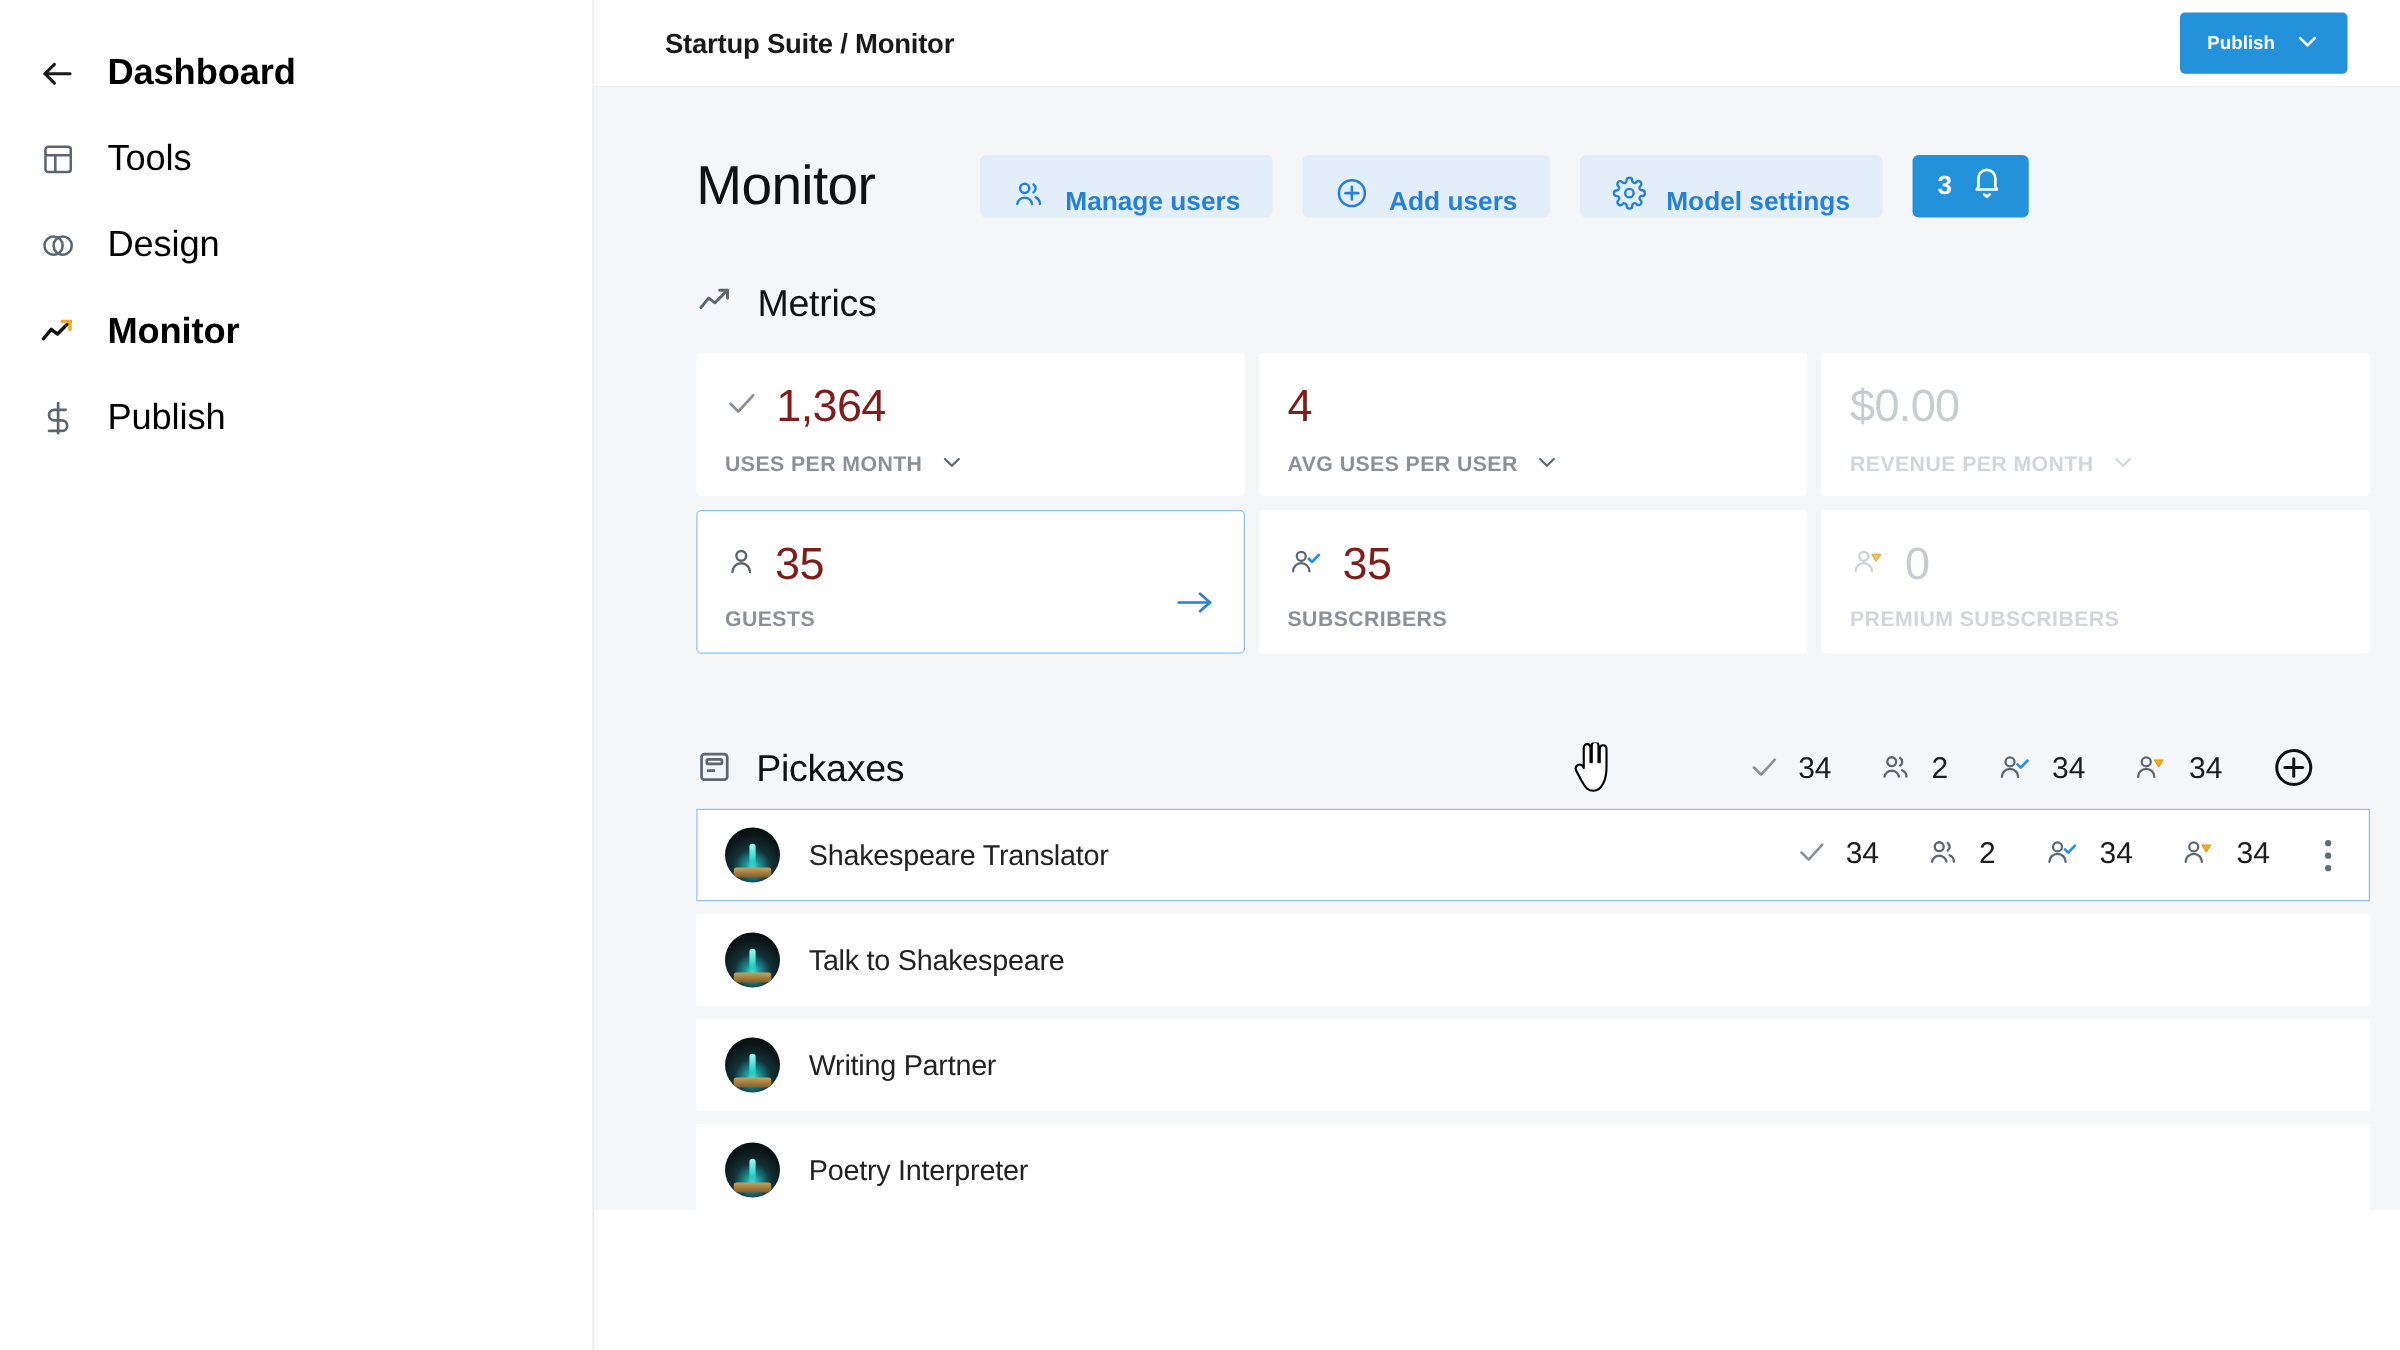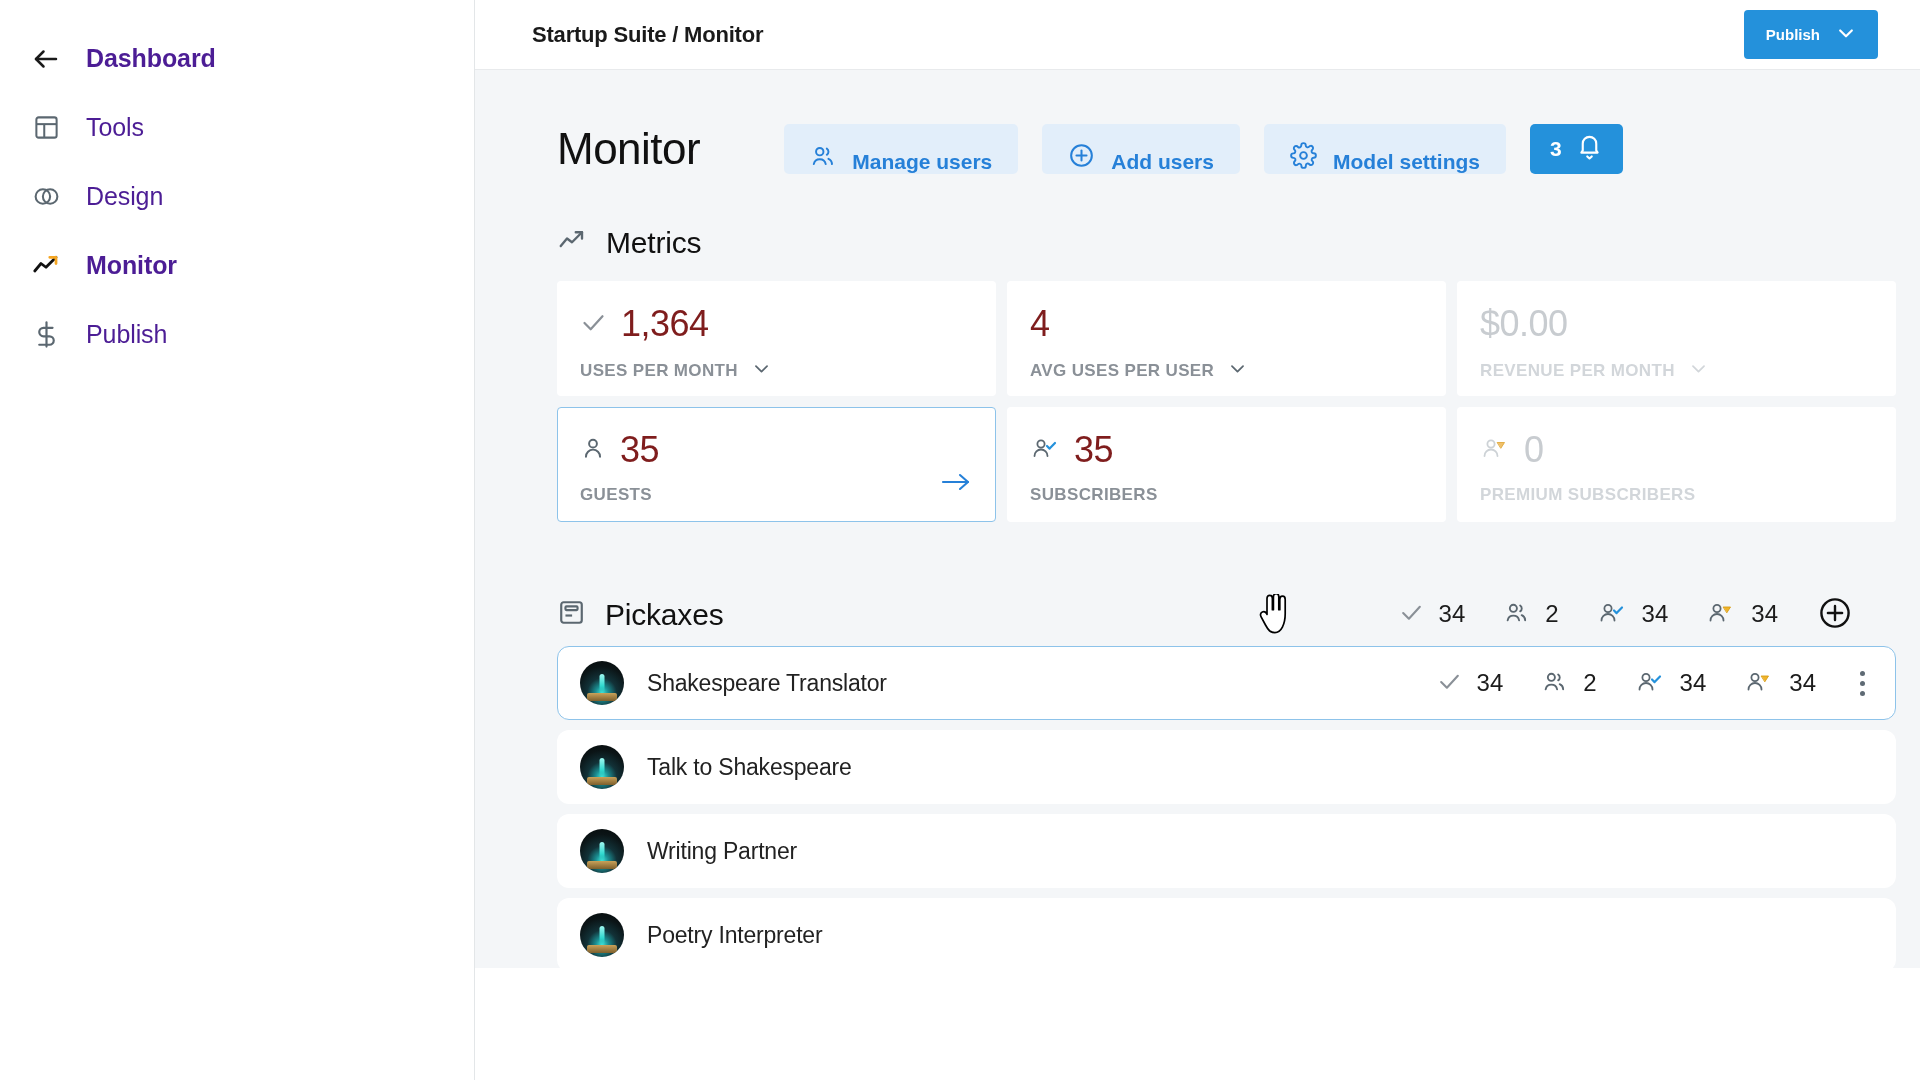--- a/index.html
+++ b/index.html
@@ -14,21 +14,21 @@
   .sidebar {
     width: 475px; height: 1080px; flex: 0 0 475px;
     background: #ffffff; border-right: 1px solid #e3e6e8;
     padding-top: 24px;
   }
   .nav-item {
     display: flex; align-items: center; gap: 23px;
     height: 69px; padding-left: 29px; cursor: pointer;
   }
   .nav-ico { width: 34px; height: 34px; display: flex; align-items: center; justify-content: center; flex: 0 0 34px; }
-  .nav-label { font-size: 25px; color: #4c1d95; letter-spacing: -0.1px; text-align: right; }
+  .nav-label { font-size: 29px; color: #000000; letter-spacing: -0.1px; text-align: right; }
   .nav-item.active .nav-label, .nav-item.back .nav-label { font-weight: bold; }
 
   
   .right { width: 1445px; height: 968px; display: flex; flex-direction: column; }
   .topbar {
     height: 70px; flex: 0 0 70px; background: #fff;
     border-bottom: 1px solid #e8eaec;
     display: flex; align-items: center; justify-content: space-between;
     padding: 0 22px 0 22px;
   }
@@ -93,21 +93,21 @@
     margin-top: 74px; padding-left: 82px; padding-right: 68px;
   }
   .stats { display: flex; align-items: center; gap: 0px; }
   .stat { display: flex; gap: 15px; margin-left: 38px; }
   .stat:first-child { margin-left: 0; }
   .stat-num { font-size: 24px; color: #1c1c1c; }
   .add-btn { margin-left: 40px; background: none; border: none; cursor: pointer; padding: 0; display: flex; }
 
   .pick-list { margin: 13px 24px 0 82px; display: flex; flex-direction: column; gap: 10px; }
   .pick-row {
-    background: #fff; border: 1px solid transparent; border-radius: 12px;
+    background: #fff; border: 1px solid transparent; border-radius: 0;
     height: 74px; display: flex; align-items: center;
     padding: 0 26px 0 22px; cursor: pointer;
   }
   .pick-row.selected { border-color: #8dc3ea; }
   .pick-left { display: flex; align-items: center; gap: 23px; flex: 1; }
   .pick-name { font-size: 23px; color: #222; letter-spacing: -0.2px; }
   .avatar {
     width: 44px; height: 44px; border-radius: 50%; flex: 0 0 44px;
     background: radial-gradient(circle at 50% 72%, #3fe3d8 0%, #1b8f93 16%, #123238 38%, #0b1416 68%, #050909 100%);
     position: relative; overflow: hidden;

